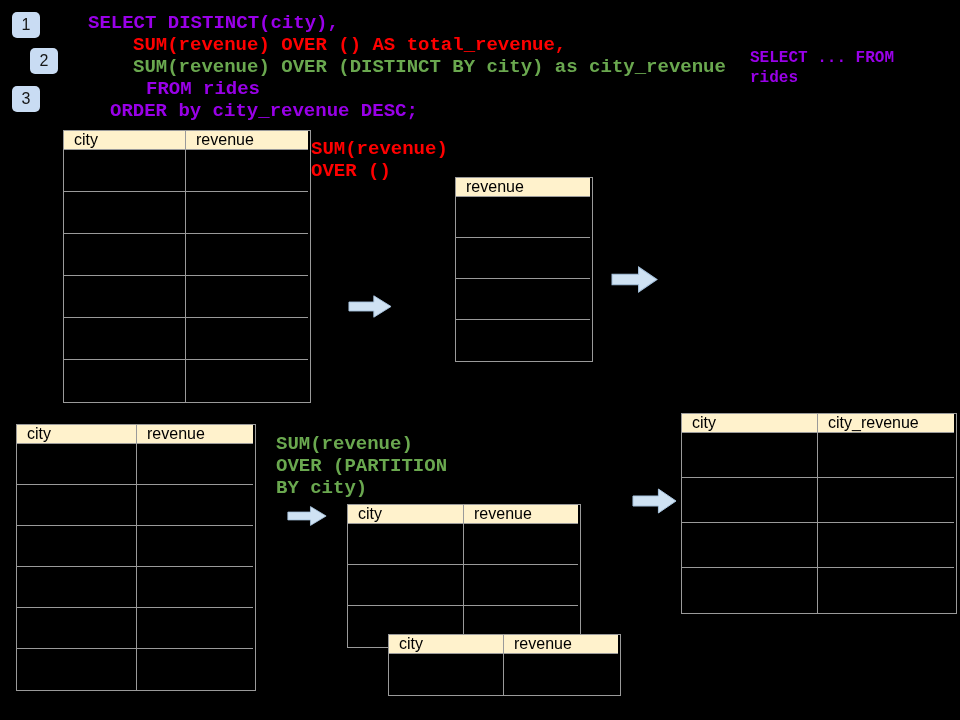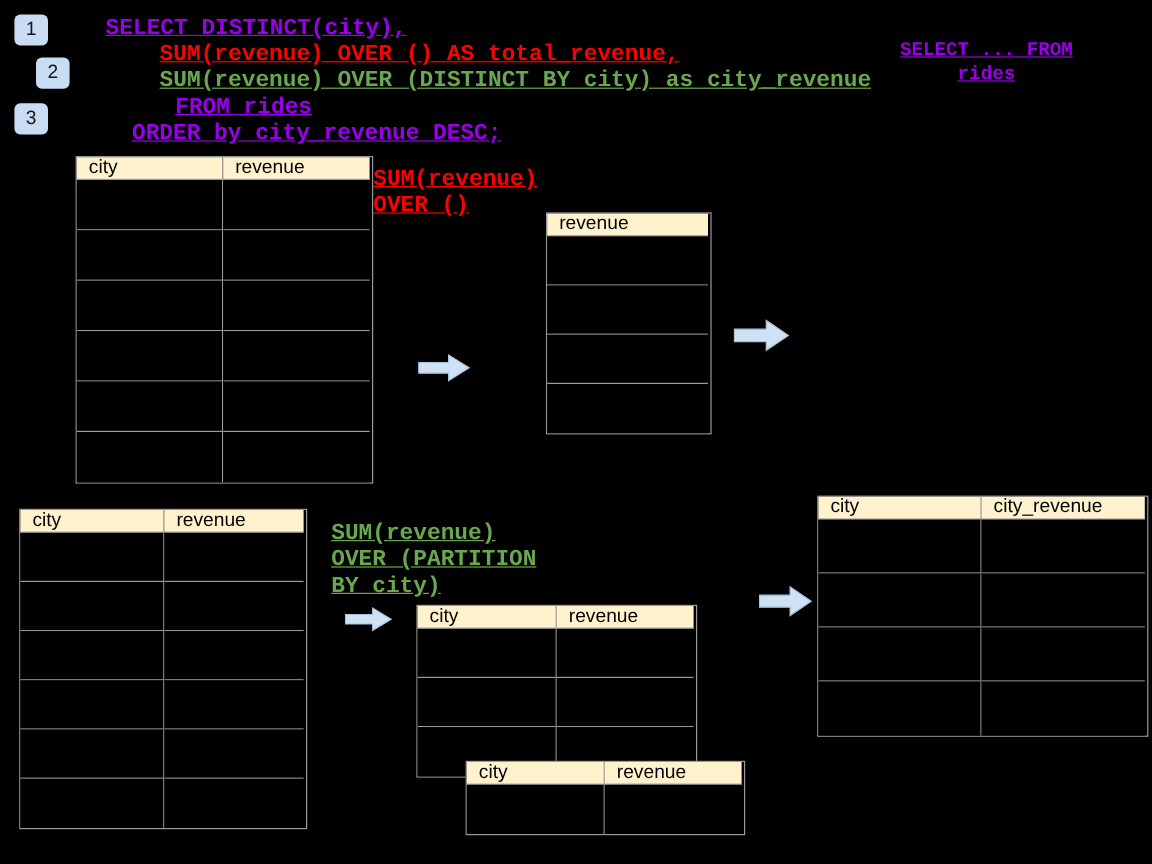--- a/index.html
+++ b/index.html
@@ -9,30 +9,30 @@
   
   .badge{position:absolute;width:28px;height:26px;background:#c9dcf3;border-radius:5px;
          display:flex;align-items:center;justify-content:center;
          font:16px "Liberation Sans",sans-serif;color:#161616;}
   #badge-1{left:12px;top:12px;}
   #badge-2{left:30px;top:48px;}
   #badge-3{left:12px;top:86px;}
 
   
   .code{position:absolute;font-family:"Liberation Mono","DejaVu Sans Mono",monospace;
-        font-weight:bold;font-size:19px;line-height:22px;white-space:pre;text-decoration:underline;}
+        font-weight:bold;font-size:19px;line-height:22px;white-space:pre;}
   .purple{color:#9900e8;}
   .red{color:#ff0000;}
   .green{color:#6aa84f;}
   #sql-line1{left:88px;top:12px;}
   #sql-line2{left:133px;top:34px;}
   #sql-line3{left:133px;top:56px;}
   #sql-line4{left:110px;top:78px;margin-left:36px;}
   #sql-line5{left:110px;top:100px;}
-  #side-note{left:750px;top:32px;font-size:16px;line-height:20px;text-align:center;}
+  #side-note{left:750px;top:48px;font-size:16px;line-height:20px;}
   #label-total{left:311px;top:138px;}
   #label-partition{left:276px;top:433px;}
 
   
   .tbl{position:absolute;border:1px solid #9a9a9a;background:#000;}
   .tr{display:flex;align-items:flex-end;}
   .cell{box-sizing:border-box;border-right:1px solid #9a9a9a;border-bottom:1px solid #9a9a9a;
         background:#000;}
   .tr .cell:last-child{border-right:none;}
   .tr:last-child .cell{border-bottom:none;}

